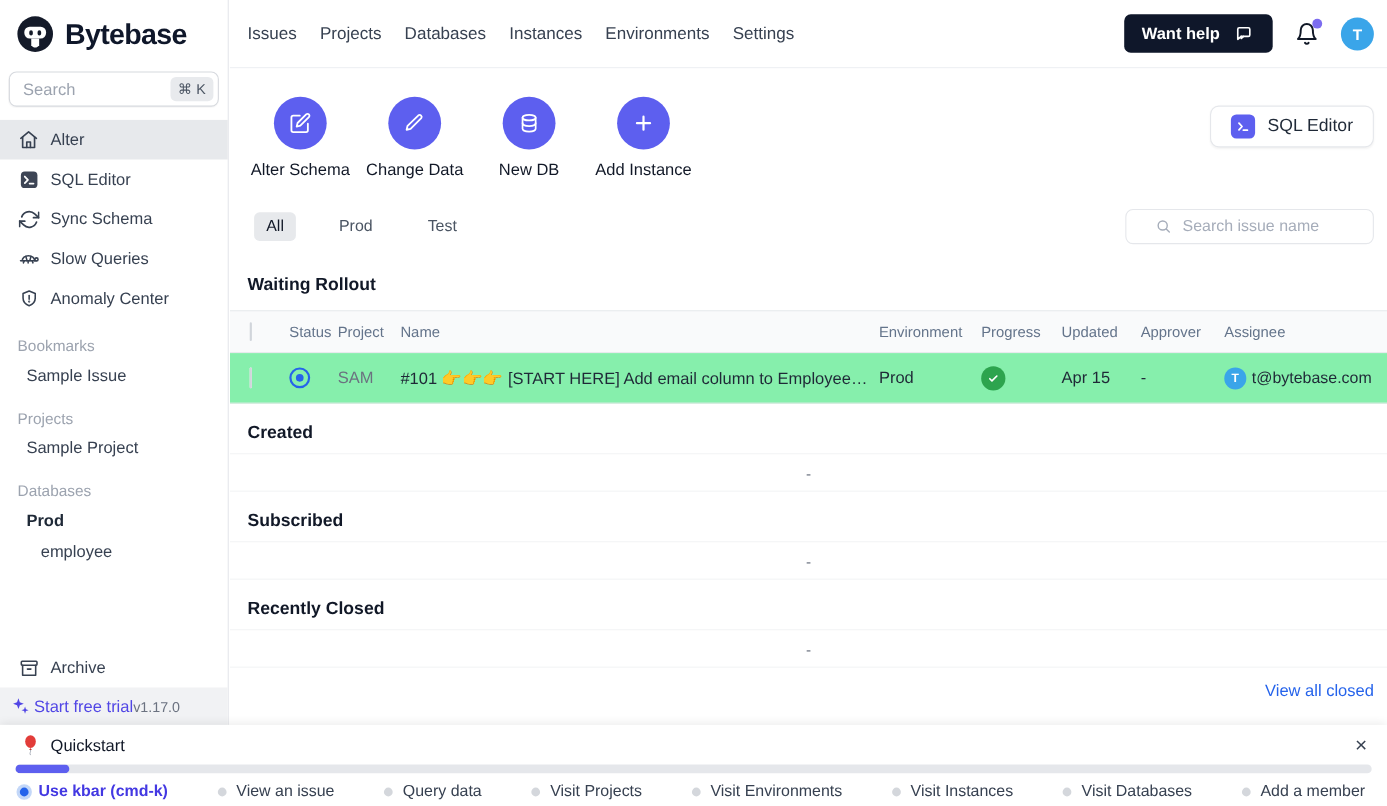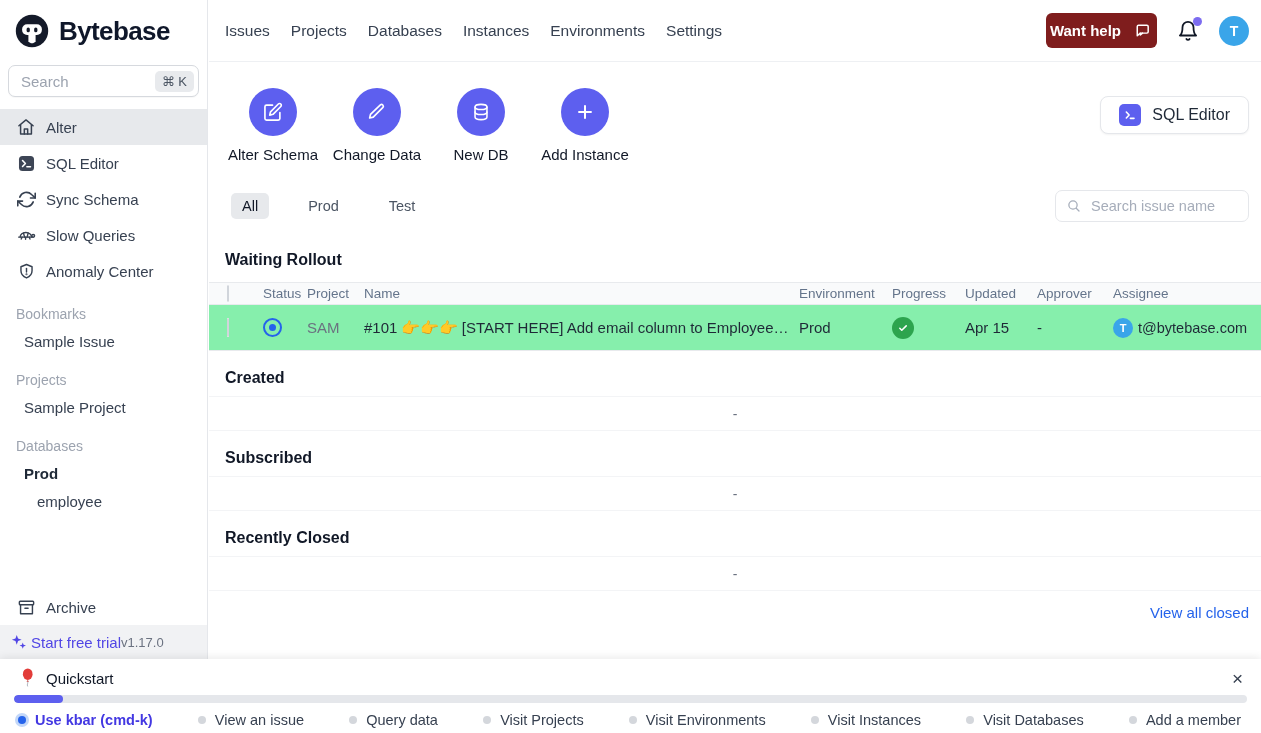--- a/index.html
+++ b/index.html
@@ -34,22 +34,22 @@
   .trial{display:flex;align-items:center;gap:3px;color:#5146e5;font-size:15px;font-weight:500;cursor:pointer;}
   .version{color:#6b7280;font-size:13px;}
 
   
   .main{position:absolute;left:209px;top:0;width:1052px;height:659px;display:flex;flex-direction:column;background:#fff;}
   .topbar{height:62px;flex:none;display:flex;align-items:center;justify-content:space-between;
     padding:0 12px 0 16px;border-bottom:1px solid #eef0f3;box-sizing:border-box;}
   .top-nav{display:flex;gap:21px;font-size:15.5px;color:#374151;}
   .top-nav span{cursor:pointer;}
   .top-right{display:flex;align-items:center;gap:19px;}
-  .help-btn{display:flex;align-items:center;gap:11px;background:#7f1d1d;color:#fff;border:none;border-radius:6px;
-    height:35px;padding:0 4px;font-size:15px;font-weight:700;font-family:inherit;cursor:pointer;}
+  .help-btn{display:flex;align-items:center;gap:11px;background:#0f172a;color:#fff;border:none;border-radius:6px;
+    height:35px;padding:0 16px;font-size:15px;font-weight:700;font-family:inherit;cursor:pointer;}
   .bell-wrap{position:relative;width:24px;height:24px;cursor:pointer;}
   .notif-dot{position:absolute;top:-2px;right:-2px;width:9px;height:9px;border-radius:50%;background:#7c6cf0;}
   .avatar{width:30px;height:30px;border-radius:50%;background:#3aa5e9;color:#fff;display:flex;align-items:center;
     justify-content:center;font-size:14px;font-weight:600;cursor:pointer;}
 
   .content{flex:1;overflow:hidden;}
   .actions-row{display:flex;align-items:flex-start;padding:26px 12px 0 12px;}
   .quick-action{width:104px;display:flex;flex-direction:column;align-items:center;gap:10px;}
   .qa-circle{width:48px;height:48px;border-radius:50%;background:#5d5fef;border:none;display:flex;align-items:center;
     justify-content:center;cursor:pointer;flex:none;}
@@ -57,31 +57,31 @@
   .actions-spacer{flex:1;}
   .sql-editor-btn{margin-top:8px;height:38px;border:1px solid #e5e7eb;border-radius:8px;background:#fff;display:flex;
     align-items:center;gap:11px;padding:0 18px;font-size:16px;color:#1f2937;font-weight:500;font-family:inherit;
     box-shadow:0 1px 2px rgba(0,0,0,.05);cursor:pointer;}
   .term-badge{width:22px;height:22px;border-radius:5px;display:flex;align-items:center;justify-content:center;flex:none;}
 
   .filter-row{display:flex;align-items:center;padding:27px 12px 0 22px;}
   .tab{font-size:14.5px;color:#4b5563;padding:5px 11px;border-radius:5px;cursor:pointer;margin-right:28px;}
   .tab.active{background:#e7e9ec;color:#111827;}
   .issue-search{margin-left:auto;width:172px;height:30px;border:1px solid #e5e7eb;border-radius:7px;display:flex;
-    align-items:center;gap:7px;padding:0 10px;background:#fff;}
+    align-items:center;gap:7px;padding:0 26px;background:#fff;}
   .issue-search input{border:none;outline:none;flex:1;min-width:0;font:14.5px "Liberation Sans","DejaVu Sans",sans-serif;color:#374151;background:transparent;}
   .issue-search input::placeholder{color:#a6adba;}
 
   .section-heading{font-size:16px;font-weight:700;color:#111827;margin:18px 0 0 16px;}
   .section-heading.first{margin-top:29px;}
 
   .issue-table{margin-top:13px;}
   .t-head,.t-row{display:grid;grid-template-columns:36px 44px 57px 1fr 93px 73px 72px 76px 140px;align-items:center;
     padding:0 8px 0 18px;box-sizing:border-box;}
-  .t-head{height:23px;background:#f9fafb;border-top:1px solid #e8eaed;border-bottom:1px solid #e8eaed;
+  .t-head{height:39px;background:#f9fafb;border-top:1px solid #e8eaed;border-bottom:1px solid #e8eaed;
     font-size:13.5px;color:#64748b;font-weight:500;}
   .t-row{height:46px;border-bottom:1px solid #e8eaed;font-size:15px;color:#1f2937;background:#86efac;}
   .checkbox{width:16px;height:16px;border:1px solid #d1d5db;border-radius:4px;background:#fff;cursor:pointer;box-sizing:border-box;}
   .status-ring{width:19px;height:19px;border:2px solid #2563eb;border-radius:50%;display:flex;align-items:center;
     justify-content:center;box-sizing:border-box;}
   .status-dot{width:7px;height:7px;background:#2563eb;border-radius:50%;}
   .proj{color:#6b7280;}
   .name-cell{white-space:nowrap;overflow:hidden;text-overflow:ellipsis;padding-right:8px;cursor:pointer;}
   .check-circle{width:22px;height:22px;border-radius:50%;background:#2da44e;display:flex;align-items:center;justify-content:center;}
   .assignee-cell{display:flex;align-items:center;gap:5px;}

